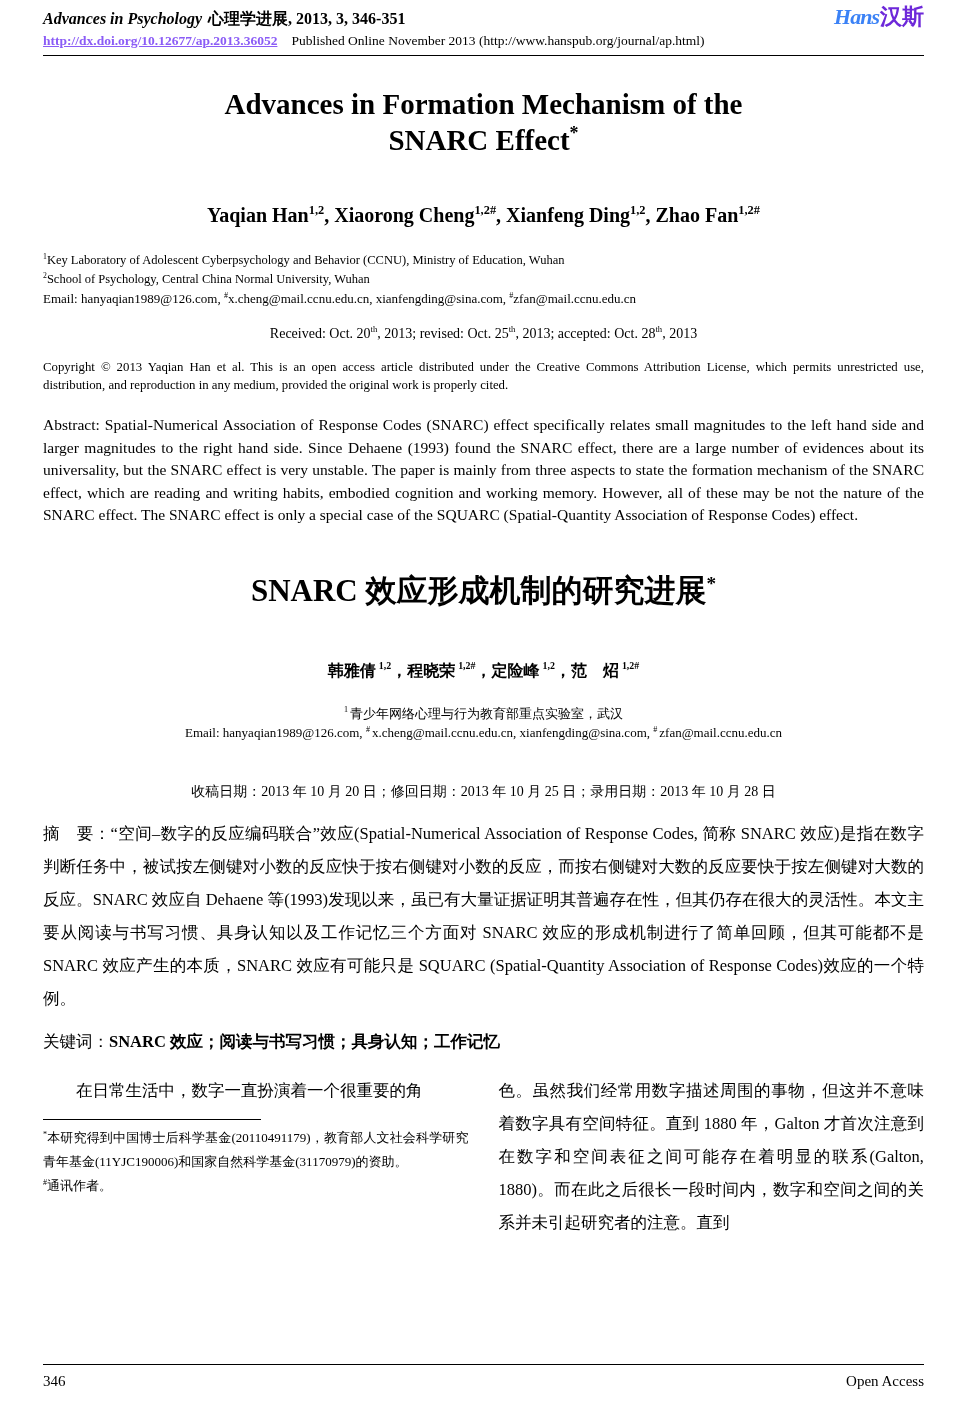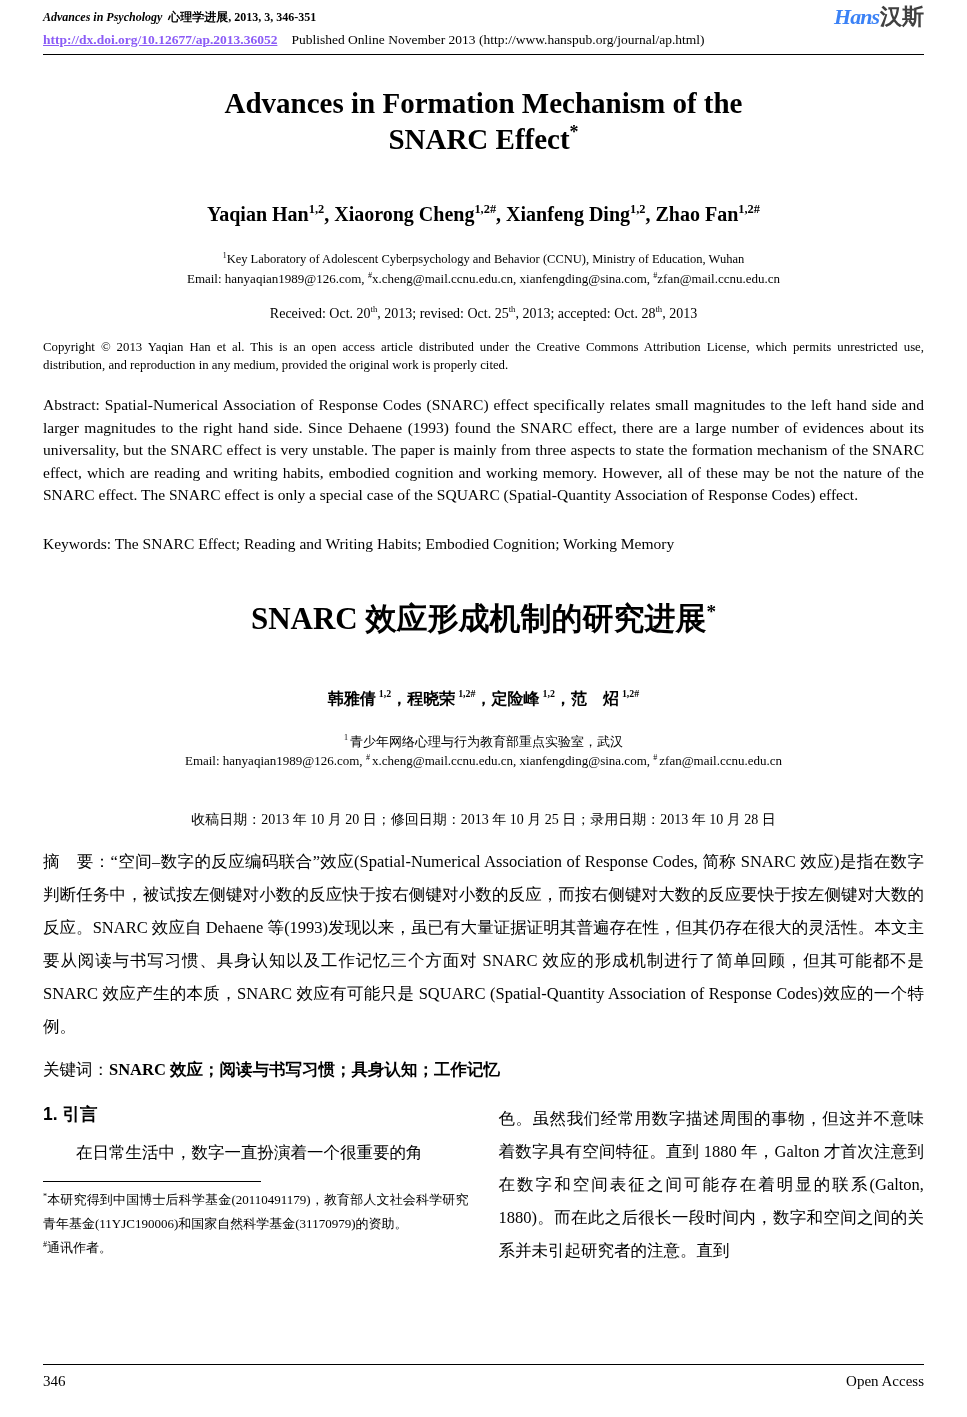--- a/index.html
+++ b/index.html
@@ -7,37 +7,37 @@
   body {
     width: 967px; height: 1417px;
     background: #ffffff; color: #000000;
     font-family: "Liberation Serif", serif;
     position: relative; overflow: hidden;
   }
   .page { padding: 0 43px; }
 
   
   .hrow1 { display: flex; justify-content: space-between; align-items: flex-start; padding-top: 5px; }
-  .jinfo { font-size: 12px; font-weight: bold; padding-top: 4px; }
+  .jinfo { font-size: 16px; font-weight: bold; padding-top: 4px; }
   .jname { font-style: italic; }
   .jissue { margin-left: 6px; }
   .logo { font-size: 22px; font-weight: bold; line-height: 24px; white-space: nowrap; }
   .logo-en { color: #3b82f6; font-style: italic; letter-spacing: -1px; margin-right: 1px; }
-  .logo-cn { color: #404040; }
+  .logo-cn { color: #6d28d9; }
   .hrow2 { font-size: 13.5px; margin-top: 3px; }
   .doi { color: #8b5cf6; text-decoration: underline; font-weight: bold; }
   .pub { margin-left: 14px; }
   .hrule { border-bottom: 1.5px solid #000; margin-top: 6px; }
 
   sup { font-size: 62%; vertical-align: super; line-height: 0; }
 
   
   .title-en { margin: 30px 0 0 0; font-size: 29px; font-weight: bold; text-align: center; line-height: 36px; }
   .authors { margin: 46px 0 0 0; font-size: 20px; font-weight: bold; text-align: center; }
-  .affil { margin-top: 24px; text-align: center; font-size: 12.5px; line-height: 19px; }
+  .affil { margin-top: 24px; text-align: left; font-size: 12.5px; line-height: 19px; }
   .affil .email-line { font-size: 13px; }
   .received { margin-top: 18px; text-align: center; font-size: 14px; }
   .copyright { margin: 17px 0 0 0; font-size: 12.8px; line-height: 17.5px; text-align: justify; }
   .abstract { margin: 20px 0 0 0; font-size: 15.5px; line-height: 22.5px; text-align: justify; }
   .kw { margin: 26px 0 0 0; font-size: 15.5px; line-height: 22px; }
   b.lbl { font-weight: normal; }
 
   
   .title-cn { margin: 44px 0 0 0; font-size: 31px; font-weight: bold; text-align: center; line-height: 40px; }
   .authors-cn { margin: 50px 0 0 0; font-size: 16px; font-weight: bold; text-align: center; }
@@ -89,36 +89,34 @@
     <span>Advances in Formation Mechanism of the</span><br>
     <span>SNARC Effect</span><sup>*</sup>
   </h1>
 
   <p class="authors">
     <span>Yaqian Han</span><sup>1,2</sup><span>, </span><span>Xiaorong Cheng</span><sup>1,2#</sup><span>, </span><span>Xianfeng Ding</span><sup>1,2</sup><span>, </span><span>Zhao Fan</span><sup>1,2#</sup>
   </p>
 
   <div class="affil">
     <div><sup>1</sup><span>Key Laboratory of Adolescent Cyberpsychology and Behavior (CCNU), Ministry of Education, Wuhan</span></div>
+    <div><sup>2</sup><span>School of Psychology, Central China Normal University, Wuhan</span></div>
     <div class="email-line"><span>Email: hanyaqian1989@126.com, </span><sup>#</sup><span>x.cheng@mail.ccnu.edu.cn, xianfengding@sina.com, </span><sup>#</sup><span>zfan@mail.ccnu.edu.cn</span></div>
   </div>
 
   <p class="received">
     <span>Received: Oct. 20</span><sup>th</sup><span>, 2013; revised: Oct. 25</span><sup>th</sup><span>, 2013; accepted: Oct. 28</span><sup>th</sup><span>, 2013</span>
   </p>
 
   <p class="copyright">Copyright © 2013 Yaqian Han et al. This is an open access article distributed under the Creative Commons Attribution License, which permits unrestricted use, distribution, and reproduction in any medium, provided the original work is properly cited.</p>
 
   <p class="abstract">
     <b class="lbl">Abstract:</b><span> Spatial-Numerical Association of Response Codes (SNARC) effect specifically relates small magnitudes to the left hand side and larger magnitudes to the right hand side. Since Dehaene (1993) found the SNARC effect, there are a large number of evidences about its universality, but the SNARC effect is very unstable. The paper is mainly from three aspects to state the formation mechanism of the SNARC effect, which are reading and writing habits, embodied cognition and working memory. However, all of these may be not the nature of the SNARC effect. The SNARC effect is only a special case of the SQUARC (Spatial-Quantity Association of Response Codes) effect.</span>
   </p>
 
-  <p class="kw">
-    <b class="lbl">Keywords:</b><span> The SNARC Effect; Reading and Writing Habits; Embodied Cognition; Working Memory</span>
-  </p>
 
   <h2 class="title-cn">
     <span>SNARC 效应形成机制的研究进展</span><sup>*</sup>
   </h2>
 
   <p class="authors-cn">
     <span>韩雅倩</span><sup>1,2</sup><span>，</span><span>程晓荣</span><sup>1,2#</sup><span>，</span><span>定险峰</span><sup>1,2</sup><span>，</span><span>范　炤</span><sup>1,2#</sup>
   </p>
 
   <div class="affil-cn">
@@ -131,21 +129,20 @@
   <p class="abstract-cn">
     <b class="lbl">摘　要：</b><span>“空间–数字的反应编码联合”效应(Spatial-Numerical Association of Response Codes, 简称 SNARC 效应)是指在数字判断任务中，被试按左侧键对小数的反应快于按右侧键对小数的反应，而按右侧键对大数的反应要快于按左侧键对大数的反应。SNARC 效应自 Dehaene 等(1993)发现以来，虽已有大量证据证明其普遍存在性，但其仍存在很大的灵活性。本文主要从阅读与书写习惯、具身认知以及工作记忆三个方面对 SNARC 效应的形成机制进行了简单回顾，但其可能都不是 SNARC 效应产生的本质，SNARC 效应有可能只是 SQUARC (Spatial-Quantity Association of Response Codes)效应的一个特例。</span>
   </p>
 
   <p class="kw-cn">
     <b class="lbl">关键词：</b><span>SNARC 效应；阅读与书写习惯；具身认知；工作记忆</span>
   </p>
 
   <section class="columns">
     <div class="col">
-      <h3 class="sec-h">1. 引言</h3>
       <p class="body-para indent">在日常生活中，数字一直扮演着一个很重要的角</p>
       <div class="fn-block">
         <div class="fn-rule"></div>
         <p class="fn"><sup>*</sup><span>本研究得到中国博士后科学基金(20110491179)，教育部人文社会科学研究青年基金(11YJC190006)和国家自然科学基金(31170979)的资助。</span></p>
         <p class="fn"><sup>#</sup><span>通讯作者。</span></p>
       </div>
     </div>
     <div class="col">
       <p class="body-para">色。虽然我们经常用数字描述周围的事物，但这并不意味着数字具有空间特征。直到 1880 年，Galton 才首次注意到在数字和空间表征之间可能存在着明显的联系(Galton, 1880)。而在此之后很长一段时间内，数字和空间之间的关系并未引起研究者的注意。直到</p>
     </div>

